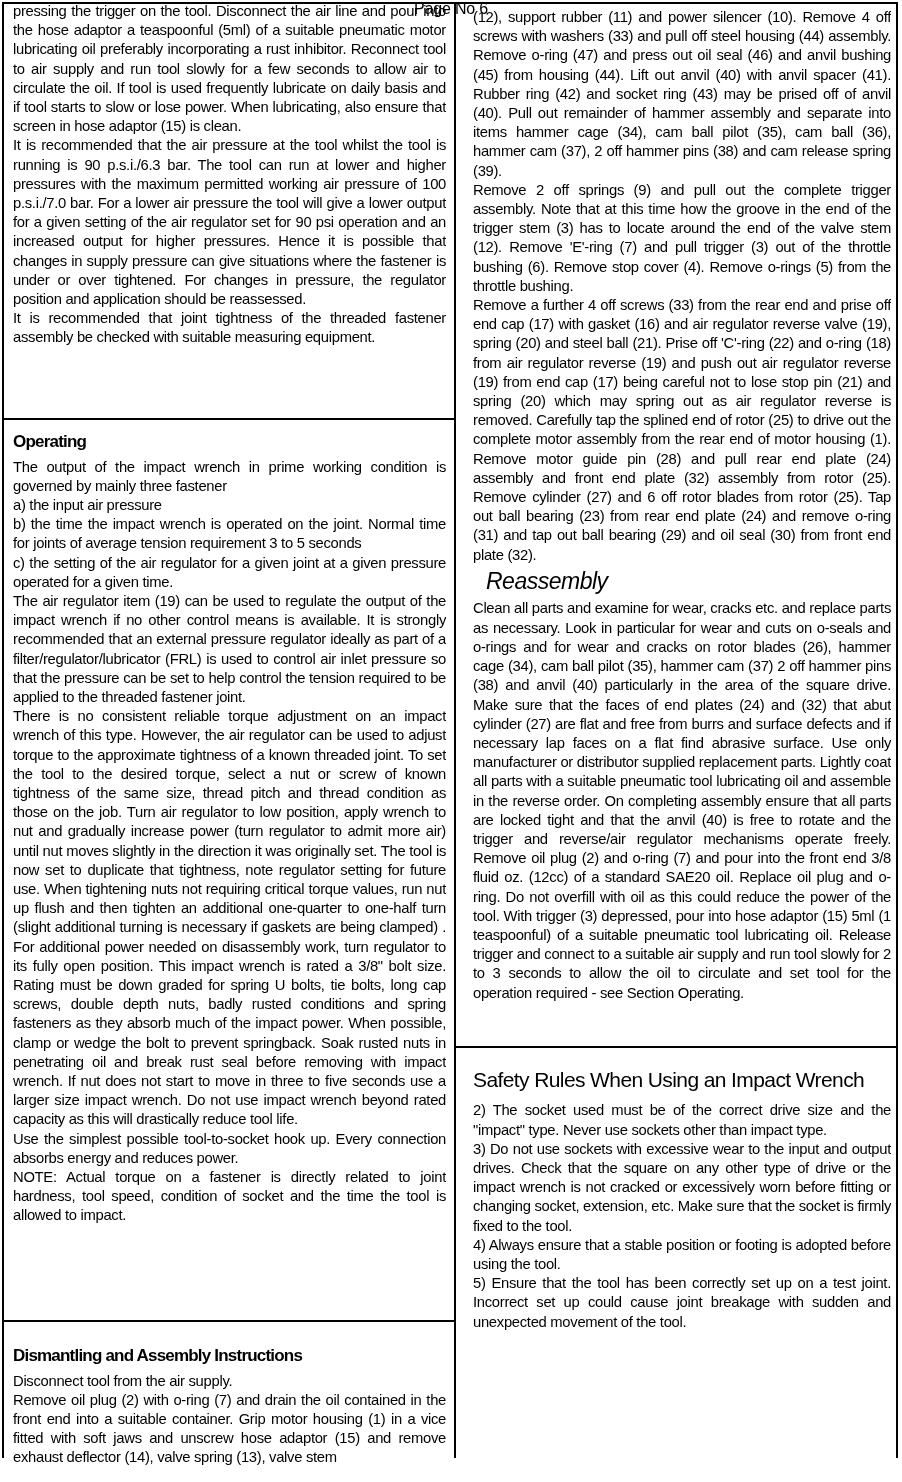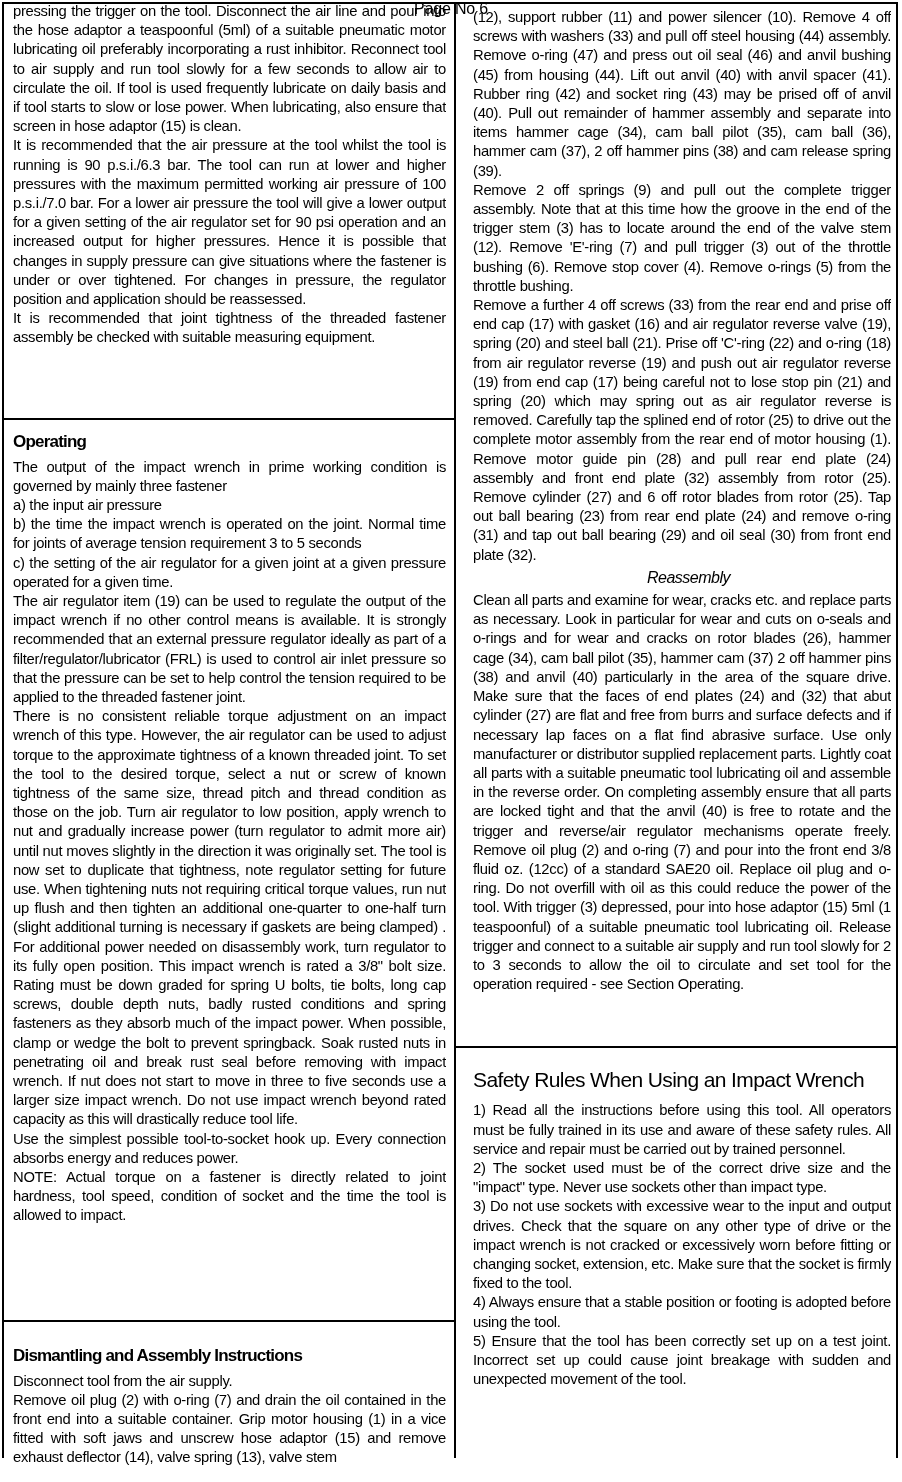--- a/index.html
+++ b/index.html
@@ -22,22 +22,22 @@
   .t-p { margin:0; text-align:justify; }
   .t-h1 {
     font-weight:bold; font-size:17px; letter-spacing:-0.8px;
     white-space:nowrap; margin:2px 0 6px 0; line-height:1.15;
   }
   .t-h1-wrap {
     font-weight:normal; font-size:21px; letter-spacing:-0.6px;
     margin:4px 0 8px 0; line-height:1.3; text-align:justify;
   }
   .t-h2-italic {
-    font-style:italic; font-size:16px; letter-spacing:-0.5px;
-    margin:3px 0 4px 13px; line-height:1.2; font-weight:normal;text-align:center;
+    font-style:italic; font-size:23px; letter-spacing:-0.5px;
+    margin:3px 0 4px 13px; line-height:1.2; font-weight:normal;
   }
   .footer {
     position:absolute; left:0; top:1454; width:902px;
     text-align:center; font-size:16px; letter-spacing:-0.2px;
   }
 </style>
 </head>
 <body>
 
 <div class="page">
@@ -77,21 +77,20 @@
   <div class="textbox" style="left:473px; top:8px;    width:418px; height:1034px;">
       <p class="t-p">(12), support rubber (11) and power silencer (10). Remove 4 off screws with washers (33) and pull off steel housing (44) assembly. Remove o-ring (47) and press out oil seal (46) and anvil bushing (45) from housing (44). Lift out anvil (40) with anvil spacer (41). Rubber ring (42) and socket ring (43) may be prised off of anvil (40). Pull out remainder of hammer assembly and separate into items hammer cage (34), cam ball pilot (35), cam ball (36), hammer cam (37), 2 off hammer pins (38) and cam release spring (39).</p>
       <p class="t-p">Remove 2 off springs (9) and pull out the complete trigger assembly. Note that at this time how the groove in the end of the trigger stem (3) has to locate around the end of the valve stem (12). Remove 'E'-ring (7) and pull trigger (3) out of the throttle bushing (6). Remove stop cover (4). Remove o-rings (5) from the throttle bushing.</p>
       <p class="t-p">Remove a further 4 off screws (33) from the rear end and prise off end cap (17) with gasket (16) and air regulator reverse valve (19), spring (20) and steel ball (21). Prise off 'C'-ring (22) and o-ring (18) from air regulator reverse (19) and push out air regulator reverse (19) from end cap (17) being careful not to lose stop pin (21) and spring (20) which may spring out as air regulator reverse is removed. Carefully tap the splined end of rotor (25) to drive out the complete motor assembly from the rear end of motor housing (1). Remove motor guide pin (28) and pull rear end plate (24) assembly and front end plate (32) assembly from rotor (25). Remove cylinder (27) and 6 off rotor blades from rotor (25). Tap out ball bearing (23) from rear end plate (24) and remove o-ring (31) and tap out ball bearing (29) and oil seal (30) from front end plate (32).</p>
       <div class="t-h2-italic">Reassembly</div>
       <p class="t-p">Clean all parts and examine for wear, cracks etc. and replace parts as necessary. Look in particular for wear and cuts on o-seals and o-rings and for wear and cracks on rotor blades (26), hammer cage (34), cam ball pilot (35), hammer cam (37) 2 off hammer pins (38) and anvil (40) particularly in the area of the square drive. Make sure that the faces of end plates (24) and (32) that abut cylinder (27) are flat and free from burrs and surface defects and if necessary lap faces on a flat find abrasive surface. Use only manufacturer or distributor supplied replacement parts. Lightly coat all parts with a suitable pneumatic tool lubricating oil and assemble in the reverse order. On completing assembly ensure that all parts are locked tight and that the anvil (40) is free to rotate and the trigger and reverse/air regulator mechanisms operate freely. Remove oil plug (2) and o-ring (7) and pour into the front end 3/8 fluid oz. (12cc) of a standard SAE20 oil. Replace oil plug and o-ring. Do not overfill with oil as this could reduce the power of the tool. With trigger (3) depressed, pour into hose adaptor (15) 5ml (1 teaspoonful) of a suitable pneumatic tool lubricating oil. Release trigger and connect to a suitable air supply and run tool slowly for 2 to 3 seconds to allow the oil to circulate and set tool for the operation required - see Section Operating.</p>
     </div>
 
   <div class="textbox" style="left:473px; top:1062px; width:418px; height:394px;">
       <div class="t-h1-wrap">Safety Rules When Using an Impact Wrench</div>
-      <p class="t-p">1) Read all the instructions before using this tool. All operators must be fully trained in its use and aware of these safety rules. All service and repair must be carried out by trained personnel.</p>
       <p class="t-p">2) The socket used must be of the correct drive size and the "impact" type. Never use sockets other than impact type.</p>
       <p class="t-p">3) Do not use sockets with excessive wear to the input and output drives. Check that the square on any other type of drive or the impact wrench is not cracked or excessively worn before fitting or changing socket, extension, etc. Make sure that the socket is firmly fixed to the tool.</p>
       <p class="t-p">4) Always ensure that a stable position or footing is adopted before using the tool.</p>
       <p class="t-p">5) Ensure that the tool has been correctly set up on a test joint. Incorrect set up could cause joint breakage with sudden and unexpected movement of the tool.</p>
     </div>
 
   <div class="footer">Page No 6</div>
 
 </div>
 

